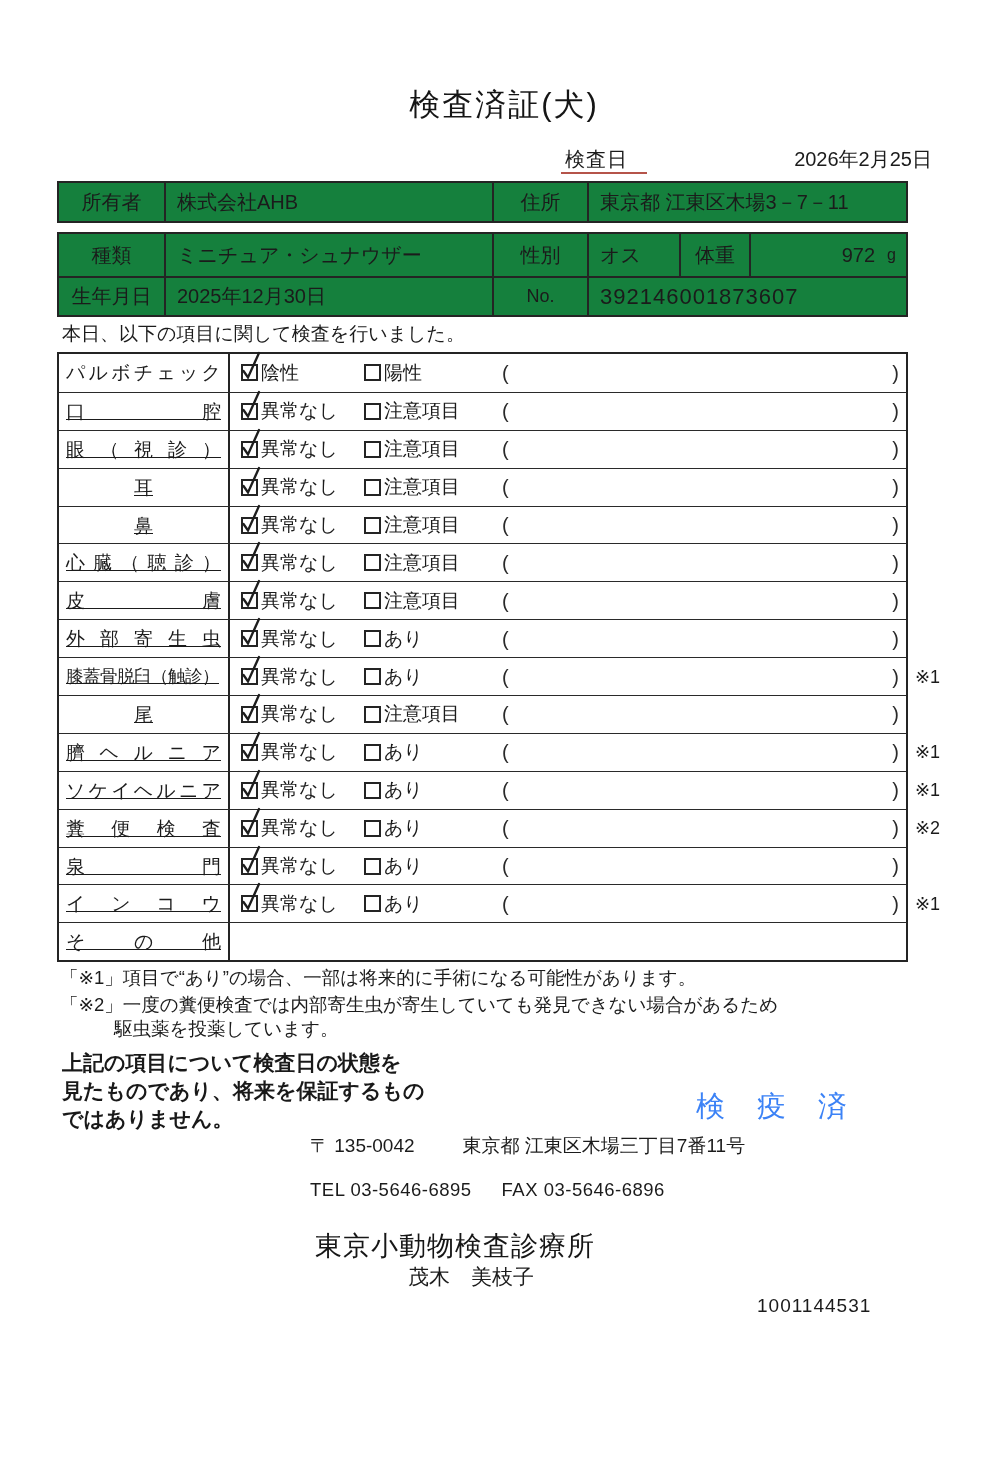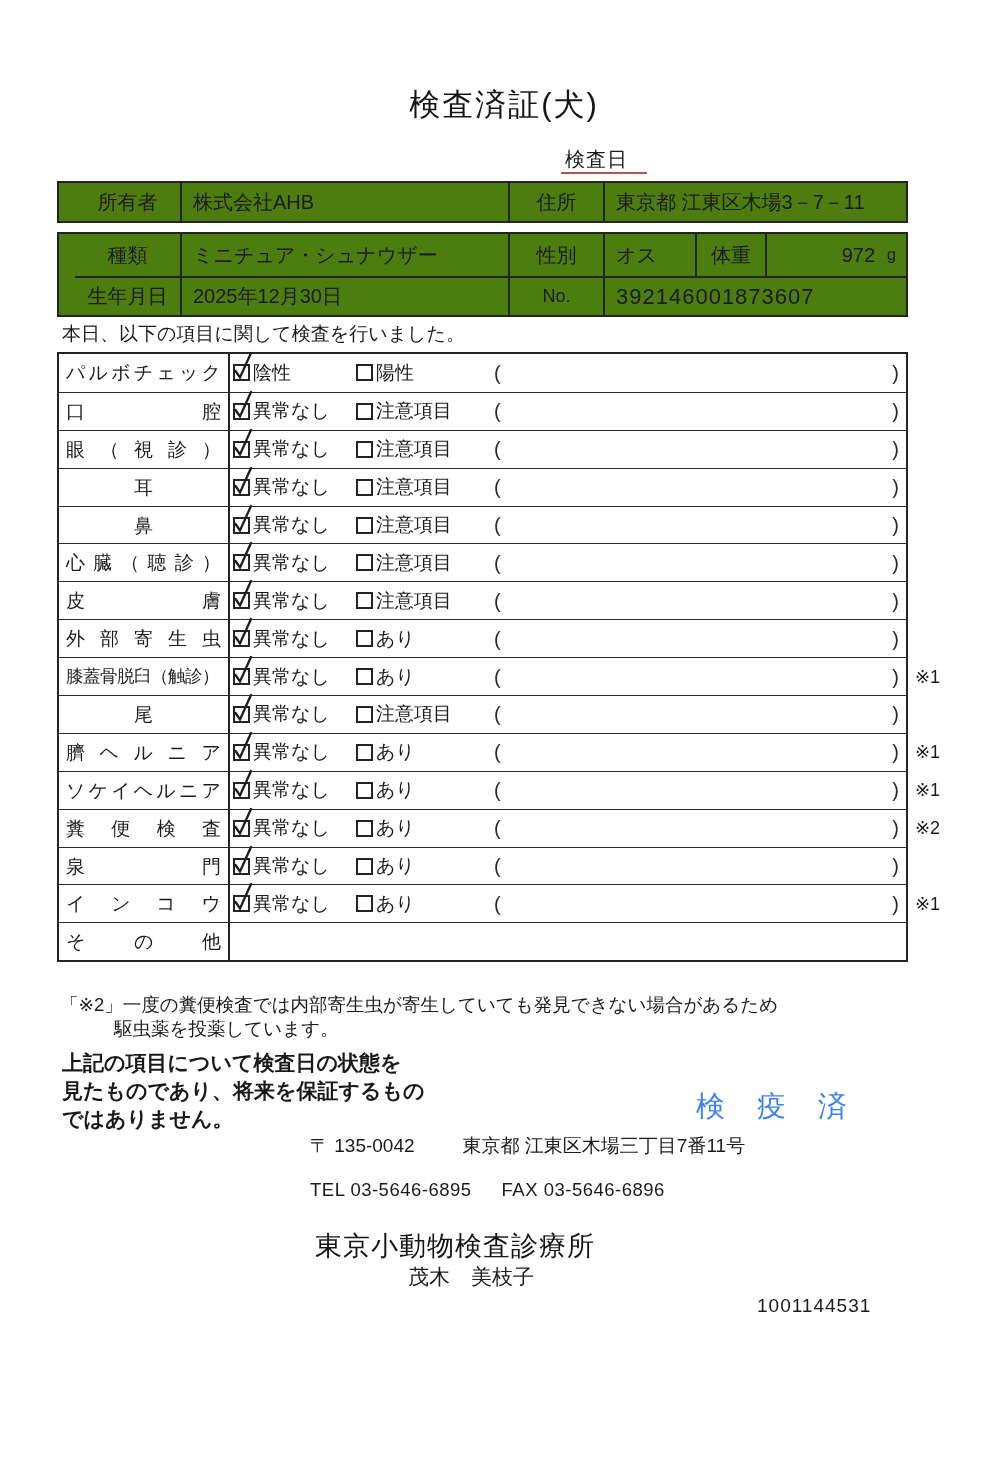--- a/index.html
+++ b/index.html
@@ -10,21 +10,21 @@
   }
   .abs{position:absolute;}
 
   
   #doc-title{left:0;top:84px;width:1008px;text-align:center;font-size:31px;font-weight:500;letter-spacing:2px;color:#151515;}
   #insp-date-label{left:565px;top:146px;font-size:20px;letter-spacing:1px;}
   #insp-date-underline{left:561px;top:172px;width:86px;height:2px;background:#b5544a;}
   #insp-date-value{left:700px;top:146px;width:232px;text-align:right;font-size:20px;}
 
   
-  .htable{border:2px solid #242424;box-sizing:border-box;background:#4d7c0f;padding-left:16px;}
+  .htable{border:2px solid #242424;box-sizing:border-box;background:#15803d;}
   .hrow{display:flex;box-sizing:border-box;}
   .hcell{box-sizing:border-box;display:flex;align-items:center;font-size:20px;overflow:hidden;}
   .hcell.brd{border-left:2px solid #242424;}
   .hcell.lab{justify-content:center;}
   .hcell.val{padding-left:11px;}
   #table-owner{left:57px;top:181px;width:851px;height:42px;}
   #table-owner .hrow{height:100%;}
   #table-pet{left:57px;top:232px;width:851px;height:85px;}
   #table-pet .hrow{height:42px;}
   #table-pet .hrow + .hrow{border-top:2px solid #242424;height:39px;}
@@ -38,22 +38,22 @@
   #weight-unit{font-size:16px;}
   #no-label-cell{font-size:18px;}
   #no-value{font-size:22px;letter-spacing:1px;}
   #birth-value,#breed-value{font-size:20px;}
 
   
   #intro-line{left:62px;top:321px;font-size:19px;}
 
   
   #checklist{left:57px;top:352px;width:851px;border:2px solid #242424;box-sizing:border-box;}
-  .crow{position:relative;display:flex;height:37.9px;box-sizing:border-box;}
-  .crow + .crow{border-top:1.6px solid #2a2a2a;}
+  .crow{position:relative;display:flex;height:37.9px;box-sizing:border-box;gap:8px;}
+  .crow + .crow{border-top:1.6px solid #2a2a2a;text-decoration:underline;}
   .c-label{width:171px;flex:none;box-sizing:border-box;border-right:2px solid #242424;
            display:flex;align-items:center;padding:0 7px;}
   .lbl{flex:1;font-size:19px;line-height:1;}
   .lbl-j{text-align:justify;text-align-last:justify;word-break:break-all;}
   .lbl-c{text-align:center;}
   .lbl-n{text-align:left;font-size:17.5px;letter-spacing:-0.5px;}
   .c-value{position:relative;flex:1;}
   .opt{position:absolute;top:50%;transform:translateY(-50%);display:flex;align-items:center;font-size:19px;white-space:nowrap;}
   .opt1{left:3px;}
   .opt2{left:126px;}
@@ -87,20 +87,21 @@
 </style>
 </head>
 <body>
 
 <div id="page">
 
   <div class="abs" id="doc-title">検査済証(犬)</div>
 
   <div class="abs" id="insp-date-label">検査日</div>
   <div class="abs" id="insp-date-underline"></div>
+  <div class="abs" id="insp-date-value">2026年2月25日</div>
 
   <div class="abs htable" id="table-owner">
     <div class="hrow">
       <div class="hcell lab w-label">所有者</div>
       <div class="hcell val brd w-value">株式会社AHB</div>
       <div class="hcell lab brd w-label2">住所</div>
       <div class="hcell val brd w-rest">東京都 江東区木場3－7－11</div>
     </div>
   </div>
 
@@ -465,20 +466,21 @@
 
     <div class="crow">
       <div class="c-label">
           <span class="lbl lbl-j">その他</span>
         </div>
       <div class="c-value"></div>
     </div>
 
   </div>
 
+  <div class="abs fnote" id="footnote-1">「※1」項目で“あり”の場合、一部は将来的に手術になる可能性があります。</div>
   <div class="abs fnote" id="footnote-2a">「※2」一度の糞便検査では内部寄生虫が寄生していても発見できない場合があるため</div>
   <div class="abs fnote" id="footnote-2b">駆虫薬を投薬しています。</div>
 
   <div class="abs disc" id="disclaimer-1">上記の項目について検査日の状態を</div>
   <div class="abs disc" id="disclaimer-2">見たものであり、将来を保証するもの</div>
   <div class="abs disc" id="disclaimer-3">ではありません。</div>
 
   <div class="abs" id="stamp">検 疫 済</div>
 
   <div class="abs" id="postal-line">

